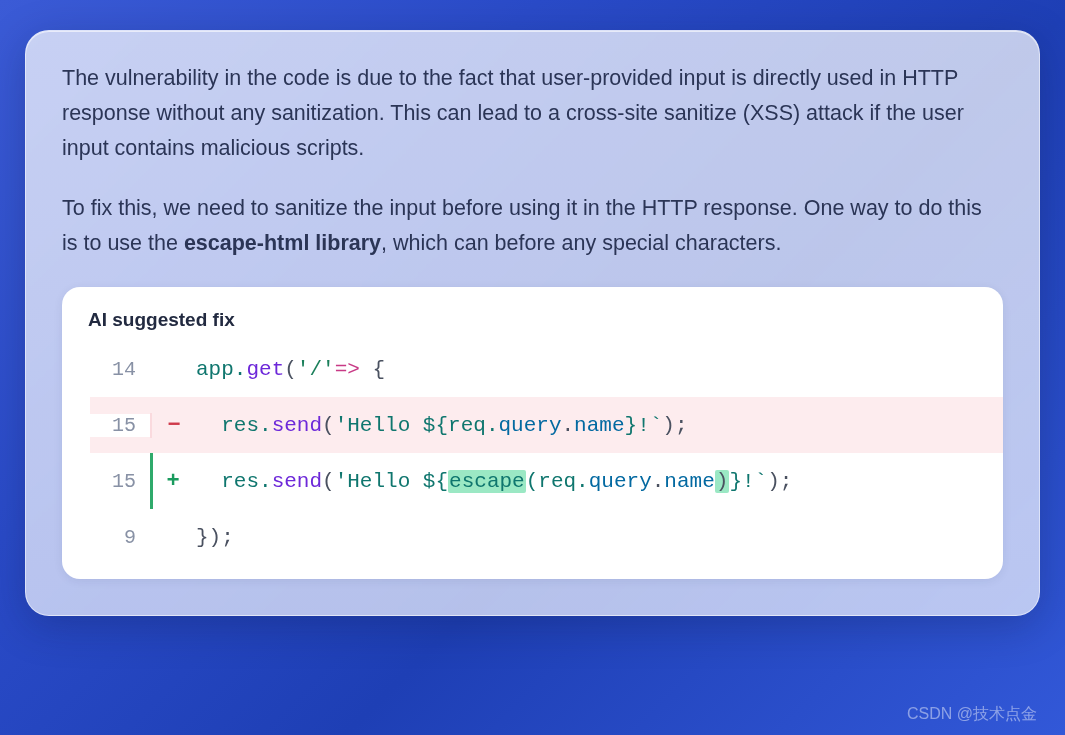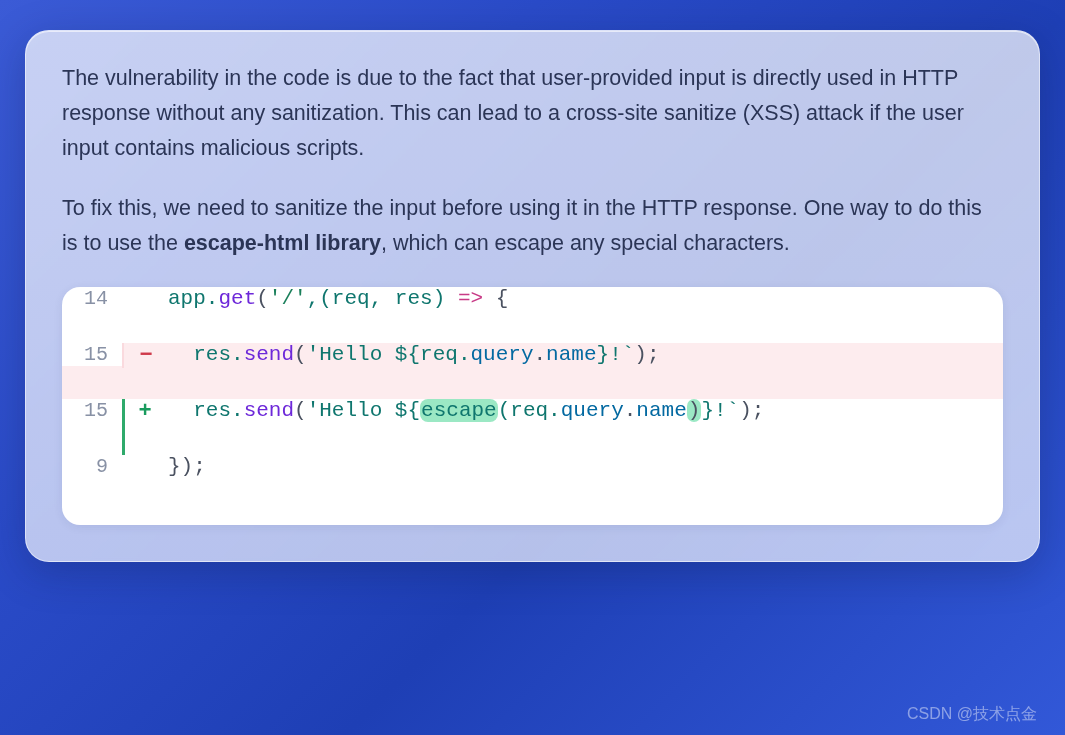--- a/index.html
+++ b/index.html
@@ -39,21 +39,21 @@
   }
   .desc p { margin-bottom: 26px; }
   .desc strong { font-weight: 700; }
   .code-card {
     background: #fff; border-radius: 18px; margin-top: 4px;
     box-shadow: 0 2px 10px rgba(30,40,80,.08);
     overflow: hidden; padding-bottom: 14px;
   }
   .code-title { font-size: 19px; font-weight: 600; color: #222a40; padding: 22px 26px 10px 26px; }
   .code-body { font-family: "SFMono-Regular", Consolas, "Liberation Mono", Menlo, monospace; font-size: 21px; }
-  .line { display:flex; align-items:flex-start; height: 56px; }
+  .line { display:flex; align-items:center; height: 56px; margin-left: 28px; }
   .gutter {
     width: 60px; flex:0 0 60px; text-align:right; color:#8891a5; font-size:20px;
     padding-right: 14px; display:flex; align-items:center; justify-content:flex-end;
   }
   .diff-col {
     width: 46px; flex:0 0 46px; display:flex; align-items:center; justify-content:center;
     font-size: 22px; font-weight: 600;
   }
   .content { flex:1; display:flex; align-items:center; white-space: pre; color:#23272e; }
   .line.minus { background: #fdecee; }
@@ -63,46 +63,47 @@
   .line.plus { position:relative; }
   .line.plus::before {
     content:""; position:absolute; left:60px; top:0; bottom:0; width:3px; background:#2faa6b;
   }
   .tok-fn   { color:#6d28d9; }
   .tok-prop { color:#0369a1; }
   .tok-str  { color:#1a7f5a; }
   .tok-arrow{ color:#c83a86; }
   .tok-punc { color:#4a5160; }
   .tok-plain{ color:#0f766e; }
-  .hl-add   { background:#9be8c4; border-radius:8px; padding:0 1px; }
+  .hl-add   { background:#9be8c4; border-radius:2px; padding:0 1px; }
   .watermark {
     position:absolute; right:28px; bottom:10px; font-size:16px;
     color: rgba(255,255,255,.45); font-weight:400;
   }
 </style>
 </head>
 <body>
 
 <div class="card">
 
 
   <div class="desc">
     <p>The vulnerability in the code is due to the fact that user-provided input is directly used in HTTP response without any sanitization. This can lead to a cross-site sanitize (XSS) attack if the user input contains malicious scripts.</p>
     <p>
-      <span>To fix this, we need to sanitize the input before using it in the HTTP response. One way to do this is to use the </span><strong>escape-html library</strong><span>, which can escape any special characters.</span>
+      <span>To fix this, we need to sanitize the input before using it in the HTTP response. One way to do this is to use the </span><strong>escape-html library</strong><span>, which can before any special characters.</span>
     </p>
   </div>
 
   <div class="code-card">
+    <div class="code-title">AI suggested fix</div>
     <div class="code-body">
 
       <div class="line">
         <div class="gutter">14</div>
         <div class="diff-col"></div>
-        <div class="content"><span class="tok-plain">app.</span><span class="tok-fn">get</span><span class="tok-punc">(</span><span class="tok-str">'/'</span><span class="tok-plain">,(req, res) </span><span class="tok-arrow">=&gt;</span><span class="tok-punc"> {</span></div>
+        <div class="content"><span class="tok-plain">app.</span><span class="tok-fn">get</span><span class="tok-punc">(</span><span class="tok-str">'/'</span><span class="tok-arrow">=&gt;</span><span class="tok-punc"> {</span></div>
       </div>
 
       <div class="line minus">
         <div class="gutter">15</div>
         <div class="diff-col">−</div>
         <div class="content"><span class="tok-plain">  res.</span><span class="tok-fn">send</span><span class="tok-punc">(</span><span class="tok-plain">'Hello ${req.</span><span class="tok-prop">query</span><span class="tok-punc">.</span><span class="tok-prop">name</span><span class="tok-plain">}!`</span><span class="tok-punc">);</span></div>
       </div>
 
       <div class="line plus">
         <div class="gutter">15</div>

